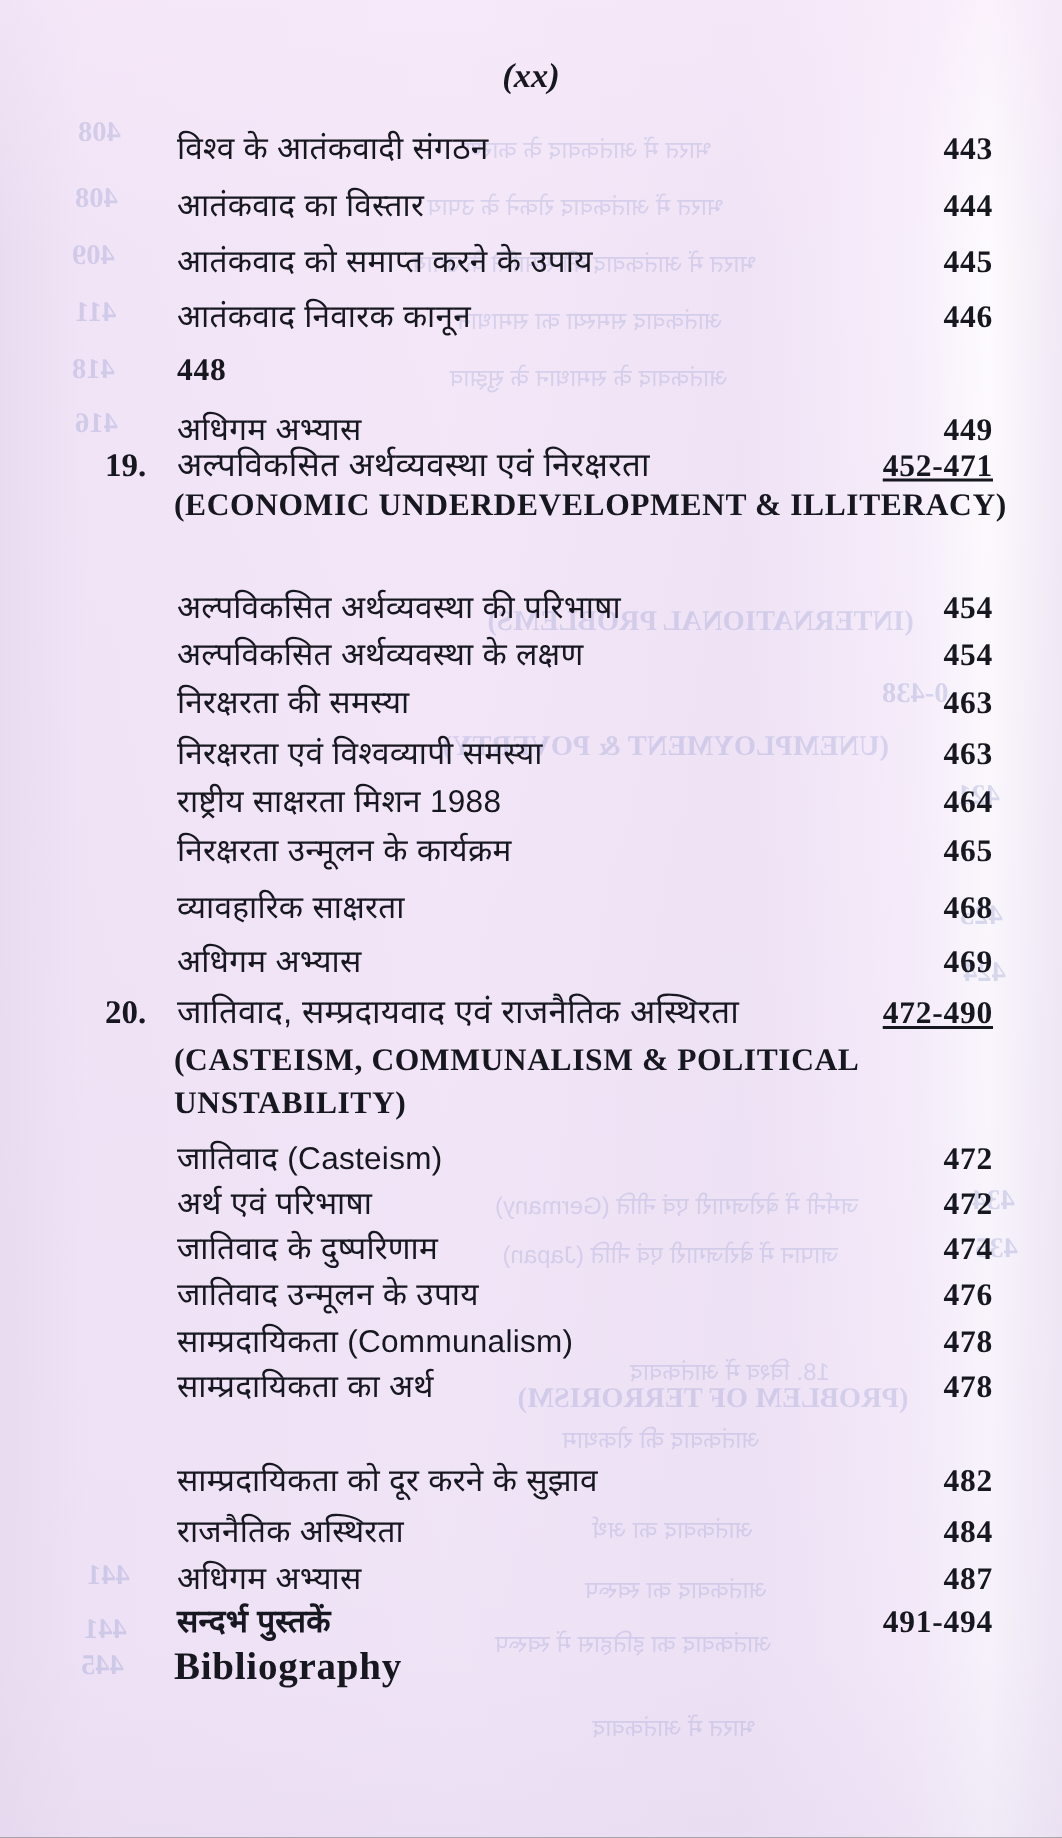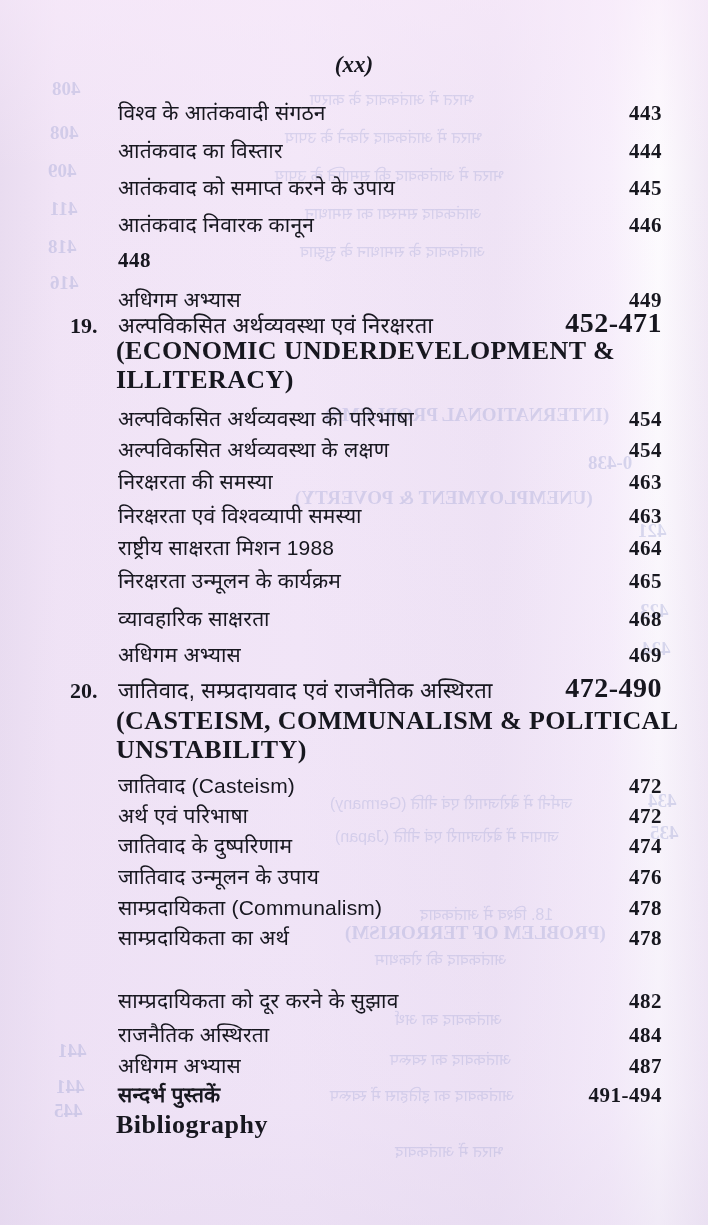--- a/index.html
+++ b/index.html
@@ -10,32 +10,32 @@
       linear-gradient(180deg, rgba(248,234,250,.55) 0%, rgba(240,228,246,0) 14%, rgba(230,218,242,.30) 90%, rgba(226,214,238,.45) 100%),
       linear-gradient(90deg,#e9dcf0 0%,#f1e4f6 8%,#f3e7f8 42%,#efe3f5 70%,#f7eefb 86%,#fdfbfe 93%,#f1e9f5 100%);
   }
   
   .bleed{position:absolute;z-index:1;color:#8a93cc;opacity:.30;white-space:nowrap;
          transform:scaleX(-1);transform-origin:center;pointer-events:none;}
   .bleed.bn{font-family:"Liberation Serif","DejaVu Serif",serif;font-weight:700;font-size:19px;}
   .bleed.bh{font-size:16px;opacity:.26;}
   .bleed.be{font-family:"Liberation Serif","DejaVu Serif",serif;font-weight:700;font-size:19px;opacity:.28;}
   
-  .content{position:absolute;inset:0;z-index:2;margin-top:14px;}
+  .content{position:absolute;inset:0;z-index:2;}
   .page-header{position:absolute;top:38px;left:0;width:708px;text-align:center;
     font-family:"Liberation Serif","DejaVu Serif",serif;font-style:italic;font-weight:600;font-size:23px;}
   .row{position:absolute;left:118px;right:46px;display:flex;justify-content:space-between;align-items:baseline;}
   .row .t{font-size:21px;letter-spacing:.2px;}
   .row .n{font-family:"Liberation Serif","DejaVu Serif",serif;font-weight:700;font-size:21px;letter-spacing:.5px;}
   .chapter{position:absolute;left:70px;right:46px;display:flex;align-items:flex-end;}
   .chapter .num{font-family:"Liberation Serif","DejaVu Serif",serif;font-weight:700;font-size:22px;width:48px;flex:none;}
   .chapter .t{font-weight:400;font-size:22px;flex:1;letter-spacing:.2px;}
-  .chapter .n{font-family:"Liberation Serif","DejaVu Serif",serif;font-weight:700;font-size:28px;letter-spacing:.5px;flex:none;}
+  .chapter .n{font-family:"Liberation Serif","DejaVu Serif",serif;font-weight:700;font-size:21px;letter-spacing:.5px;flex:none;text-decoration:underline;}
   .subtitle{position:absolute;left:116px;font-family:"Liberation Serif","DejaVu Serif",serif;
-    font-weight:700;font-size:26px;letter-spacing:.4px;line-height:29px;}
+    font-weight:700;font-size:21px;letter-spacing:.4px;line-height:29px;}
   .subtitle.wrap{width:575px;}
   .biblio{position:absolute;left:116px;font-family:"Liberation Serif","DejaVu Serif",serif;
     font-weight:700;font-size:26px;letter-spacing:.5px;}
 </style>
 </head>
 <body>
 
 <div class="page">
 
   <span class="bleed bn" style="left:52px;top:78px">408</span>

